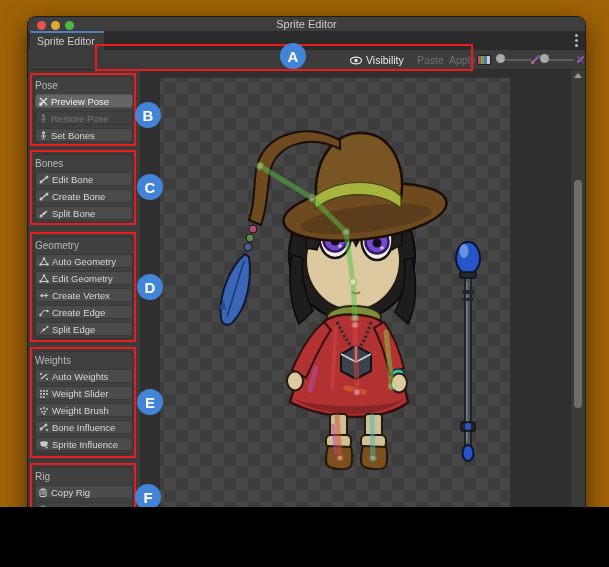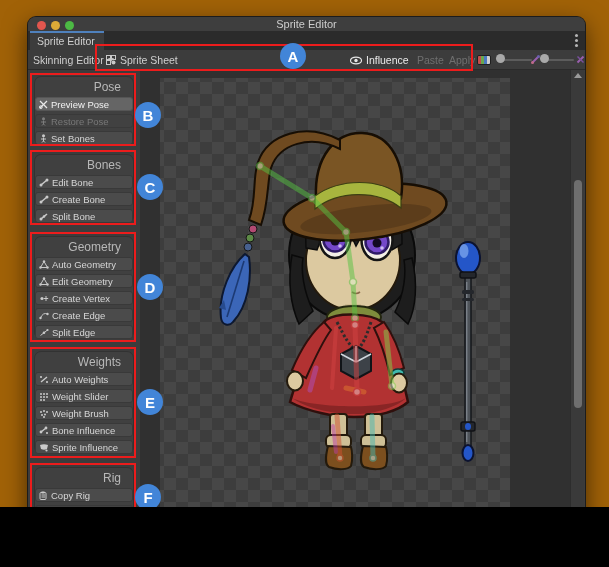--- a/index.html
+++ b/index.html
@@ -27,21 +27,21 @@
   .tb-item.dim{color:#6f6f6f;}
   .caret{width:0;height:0;border-left:3.5px solid transparent;border-right:3.5px solid transparent;border-top:4px solid #b9b9b9;}
   .swatch{position:absolute;left:449px;top:5px;width:14px;height:10px;border:1px solid #1f1f1f;border-radius:2px;overflow:hidden;display:flex;}
   .swatch i{flex:1;}
   .slider{position:absolute;top:9px;height:2px;background:#5c5c5c;border-radius:1px;}
   .knob{position:absolute;top:4px;width:9px;height:9px;border-radius:50%;background:#a9a9a9;}
   .mini-icon{position:absolute;top:5px;width:9px;height:9px;}
   
   .sidebar{position:absolute;left:0;top:53px;width:112px;bottom:15px;background:#3c3c3c;}
   .panel{position:absolute;left:6px;width:100px;background:#404040;border:1px solid #323232;border-radius:7px;padding-top:2px;}
-  .panel h3{margin:1px 12px 3px;text-align:right;font-size:12px;font-weight:normal;color:#b8b8b8;}
+  .panel h3{margin:1px 0 3px;text-align:left;font-size:10px;font-weight:normal;color:#b8b8b8;}
   .pbtn{position:relative;margin:0 0 3px;height:14px;background:#4b4b4b;border:1px solid #393939;border-radius:3px;
         display:flex;align-items:center;gap:3px;padding:0 3px;font-size:9.5px;color:#d6d6d6;white-space:nowrap;overflow:hidden;}
   .pbtn.active{background:#656565;border-color:#555;color:#f2f2f2;}
   .pbtn.disabled{background:#414141;color:#787878;}
   .pbtn.disabled svg{opacity:.45;}
   .pbtn svg{flex:0 0 auto;}
   
   .canvas{position:absolute;left:112px;top:53px;width:430px;height:464px;background:#303030;}
   
   .vscroll{position:absolute;right:1px;top:53px;width:14px;bottom:15px;background:#3a3a3a;border-left:1px solid #2d2d2d;}
@@ -71,39 +71,26 @@
       <div class="tl max"></div>
       <div class="win-title">Sprite Editor</div>
     </div>
 
     <div class="tabbar">
       <div class="tab">Sprite Editor</div>
       <div class="kebab"></div>
     </div>
 
     <div class="toolbar">
-      <div class="tb-item" style="left:5px">
-        <span>Skinning Editor</span>
-        <span class="caret"></span>
-      </div>
-      <div class="tb-item" style="left:78px">
-        <svg width="10" height="10" viewBox="0 0 10 10">
-          <rect x="0.5" y="0.5" width="4" height="4" fill="none" stroke="#c9c9c9"></rect>
-          <rect x="5.5" y="0.5" width="4" height="4" fill="none" stroke="#c9c9c9"></rect>
-          <rect x="0.5" y="5.5" width="4" height="4" fill="none" stroke="#c9c9c9"></rect>
-          <circle cx="7.5" cy="7.5" r="2" fill="#c9c9c9"></circle>
-        </svg>
-        <span>Sprite Sheet</span>
-      </div>
       <div class="tb-item" style="left:322px">
         <svg class="eye" width="12" height="9" viewBox="0 0 12 9">
           <ellipse cx="6" cy="4.5" rx="5.5" ry="3.4" fill="none" stroke="#e6e6e6" stroke-width="1.2"></ellipse>
           <circle cx="6" cy="4.5" r="1.7" fill="#e6e6e6"></circle>
         </svg>
-        <span style="color:#eaeaea">Influence</span>
+        <span style="color:#eaeaea">Visibility</span>
       </div>
       <div class="tb-item dim" style="left:389px">
         <span>Paste</span>
       </div>
       <div class="tb-item dim" style="left:421px">
         <span>Apply</span>
       </div>
       <div class="swatch">
         <i style="background:#c0504d"></i>
           <i style="background:#6aa84f"></i>

